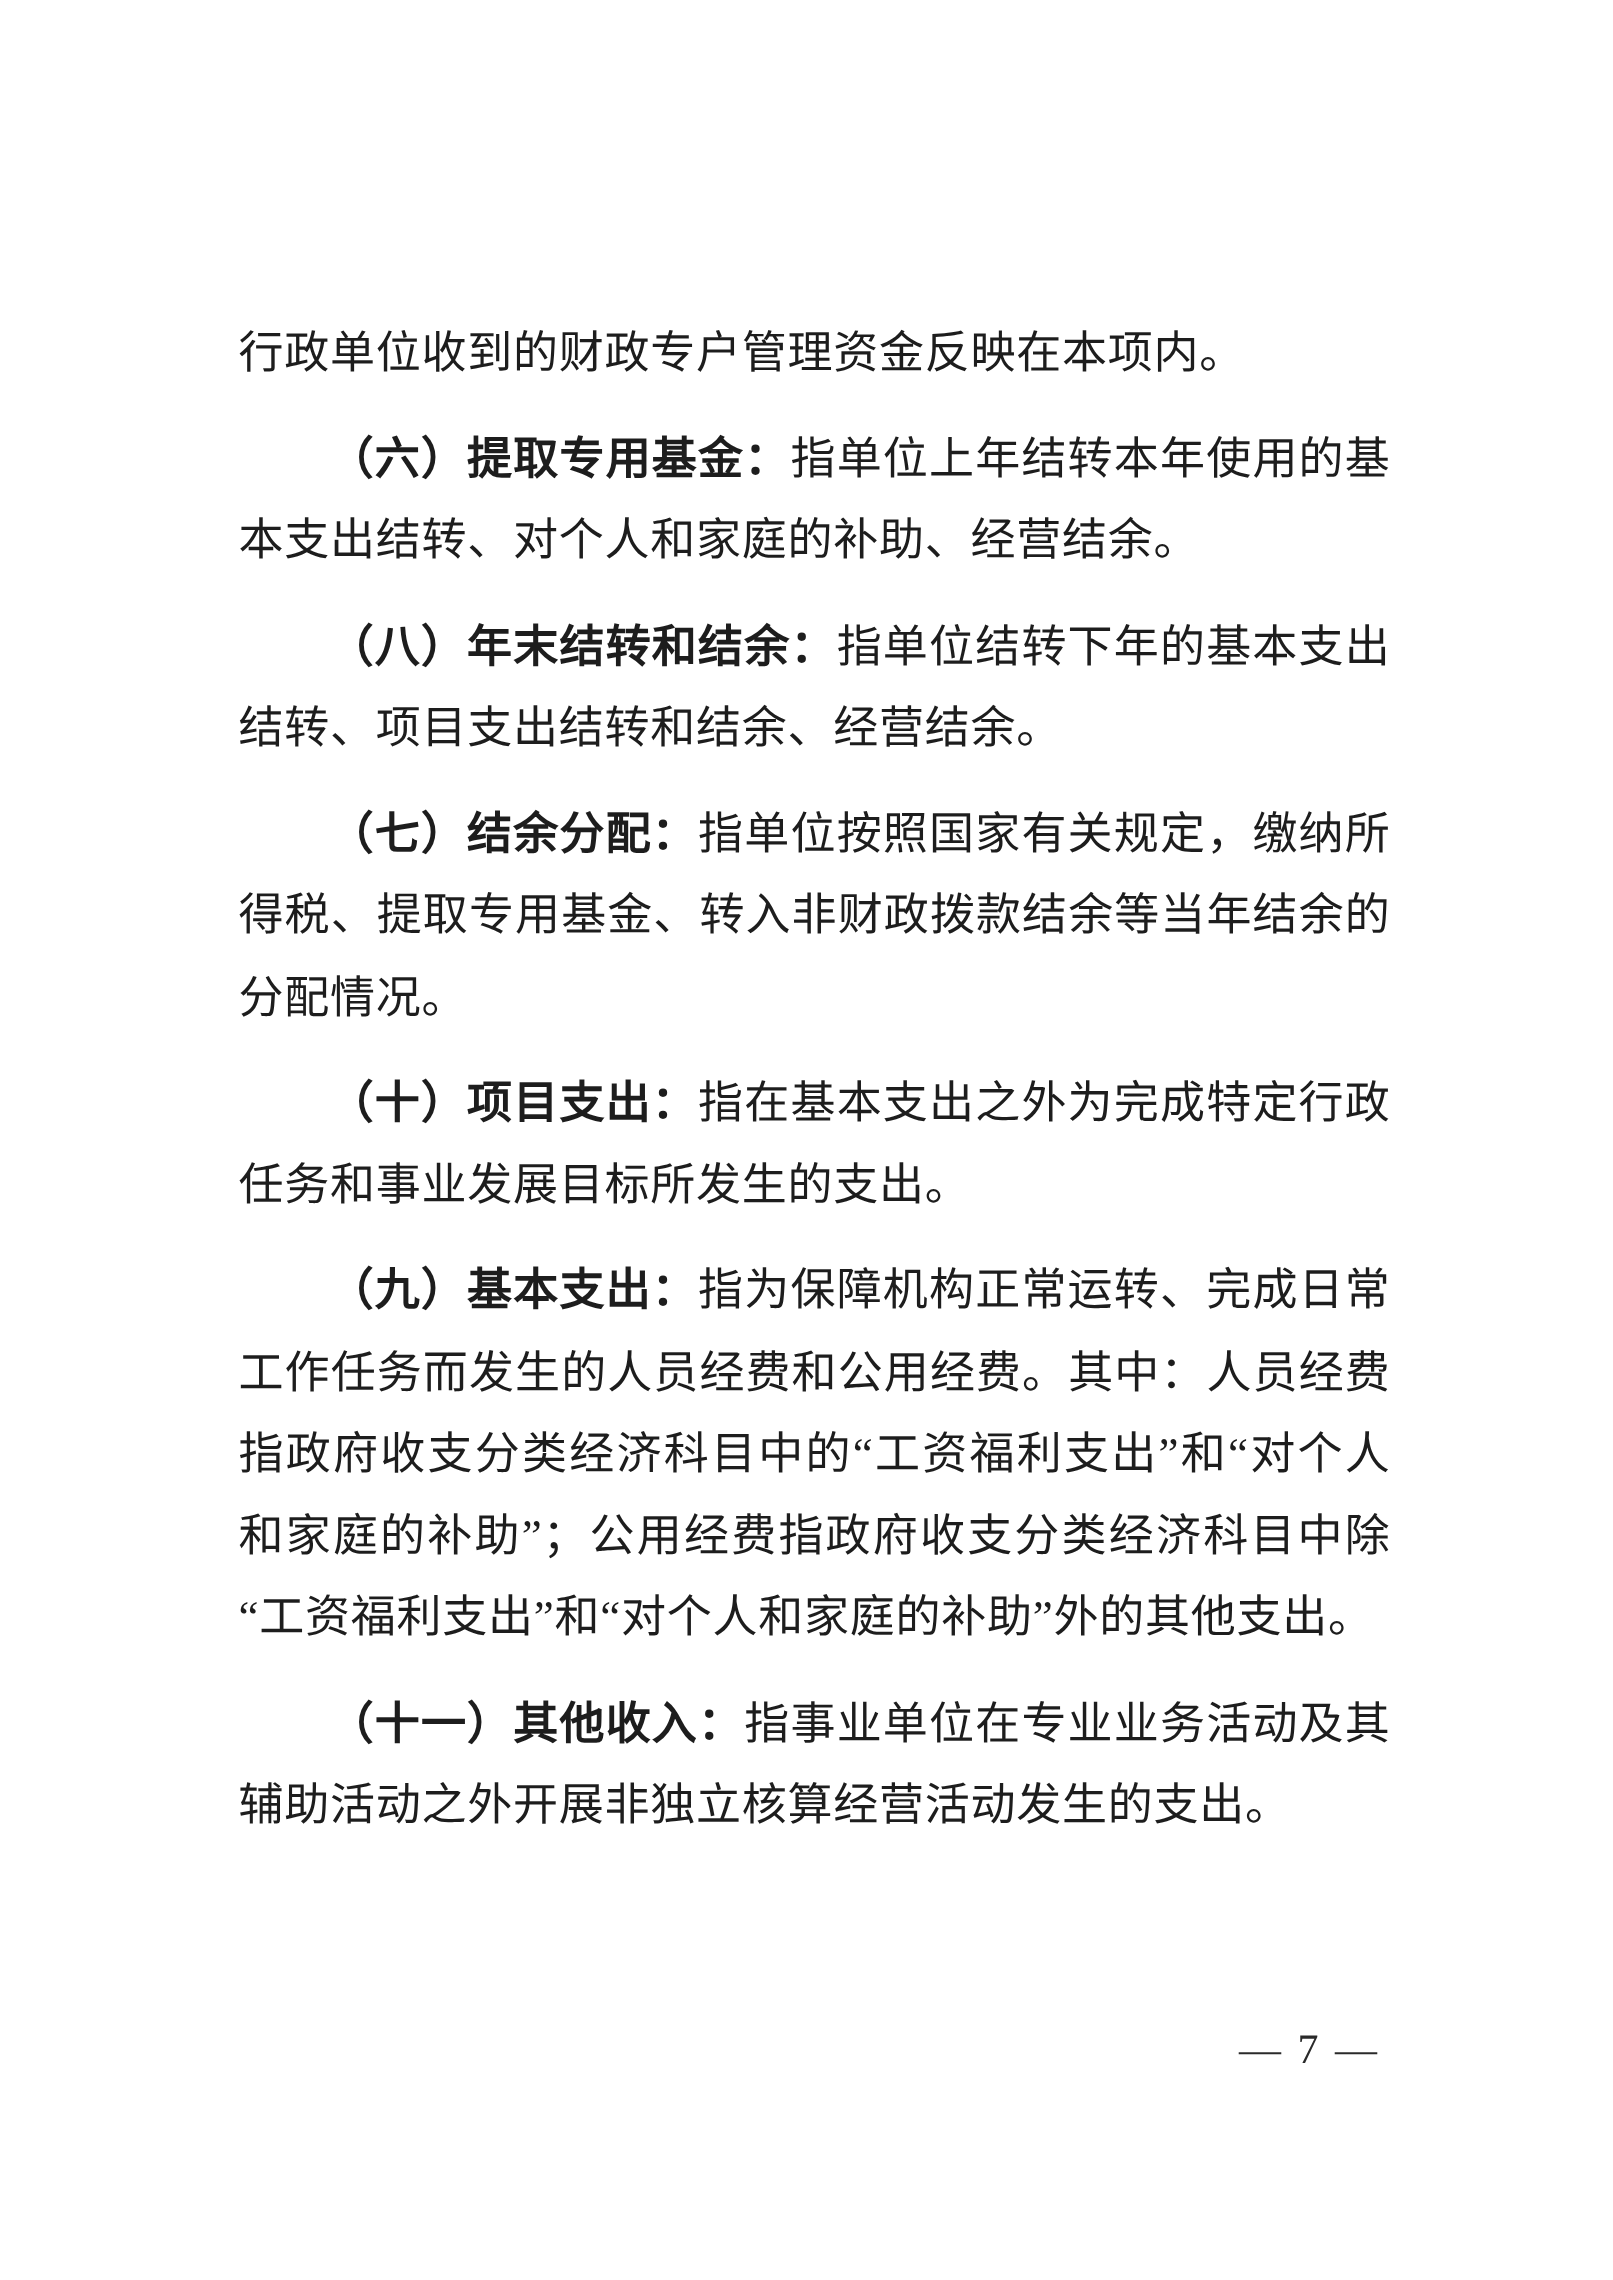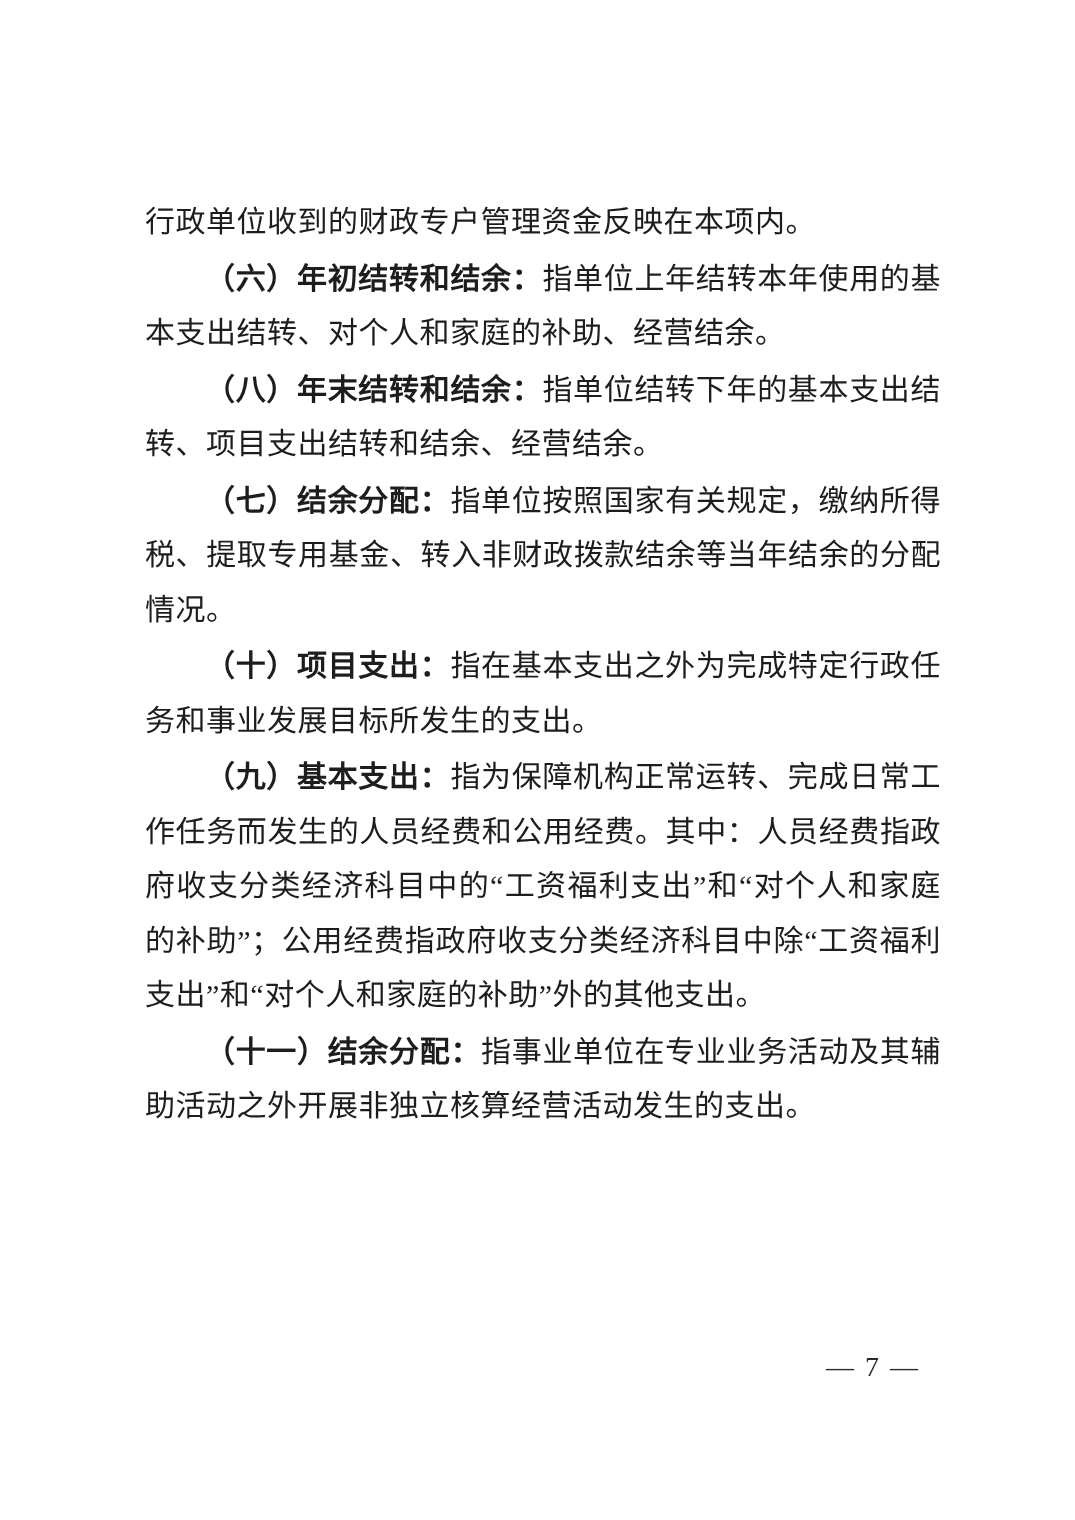--- a/index.html
+++ b/index.html
@@ -21,21 +21,21 @@
     left: 143px;
     top: 193px;
     width: 800px;
     font-size: 30px;
     line-height: 54.5px;
     text-align: justify;
     text-justify: inter-character;
     letter-spacing: 0.5px;
   }
   .para {
-    margin: 2px;
+    margin: 16px;
     padding: 0;
     text-indent: 2em;
   }
   .para.continuation {
     text-indent: 0;
   }
   .para-head {
     font-weight: bold;
   }
   .page-number {
@@ -52,30 +52,30 @@
 </head>
 <body>
 
 <div class="page">
 
   <div class="text-block">
 
     <p class="para continuation"><span>行政单位收到的财政专户管理资金反映在本项内。</span></p>
 
 
-    <p class="para"><span class="para-head">（六）年初结转和结余：</span><span>指单位上年结转本年使用的基本支出结转、对个人和家庭的补助、经营结余。</span></p>
+    <p class="para"><span class="para-head">（六）提取专用基金：</span><span>指单位上年结转本年使用的基本支出结转、对个人和家庭的补助、经营结余。</span></p>
 
     <p class="para"><span class="para-head">（八）年末结转和结余：</span><span>指单位结转下年的基本支出结转、项目支出结转和结余、经营结余。</span></p>
 
     <p class="para"><span class="para-head">（七）结余分配：</span><span>指单位按照国家有关规定，缴纳所得税、提取专用基金、转入非财政拨款结余等当年结余的分配情况。</span></p>
 
     <p class="para"><span class="para-head">（十）项目支出：</span><span>指在基本支出之外为完成特定行政任务和事业发展目标所发生的支出。</span></p>
 
     <p class="para"><span class="para-head">（九）基本支出：</span><span>指为保障机构正常运转、完成日常工作任务而发生的人员经费和公用经费。其中：人员经费指政府收支分类经济科目中的“工资福利支出”和“对个人和家庭的补助”；公用经费指政府收支分类经济科目中除“工资福利支出”和“对个人和家庭的补助”外的其他支出。</span></p>
 
-    <p class="para"><span class="para-head">（十一）结余分配：</span><span>指事业单位在专业业务活动及其辅助活动之外开展非独立核算经营活动发生的支出。</span></p>
+    <p class="para"><span class="para-head">（十一）其他收入：</span><span>指事业单位在专业业务活动及其辅助活动之外开展非独立核算经营活动发生的支出。</span></p>
 
 
   </div>
 
   <div class="page-number">— 7 —</div>
 
 </div>
 
 </body></html>

